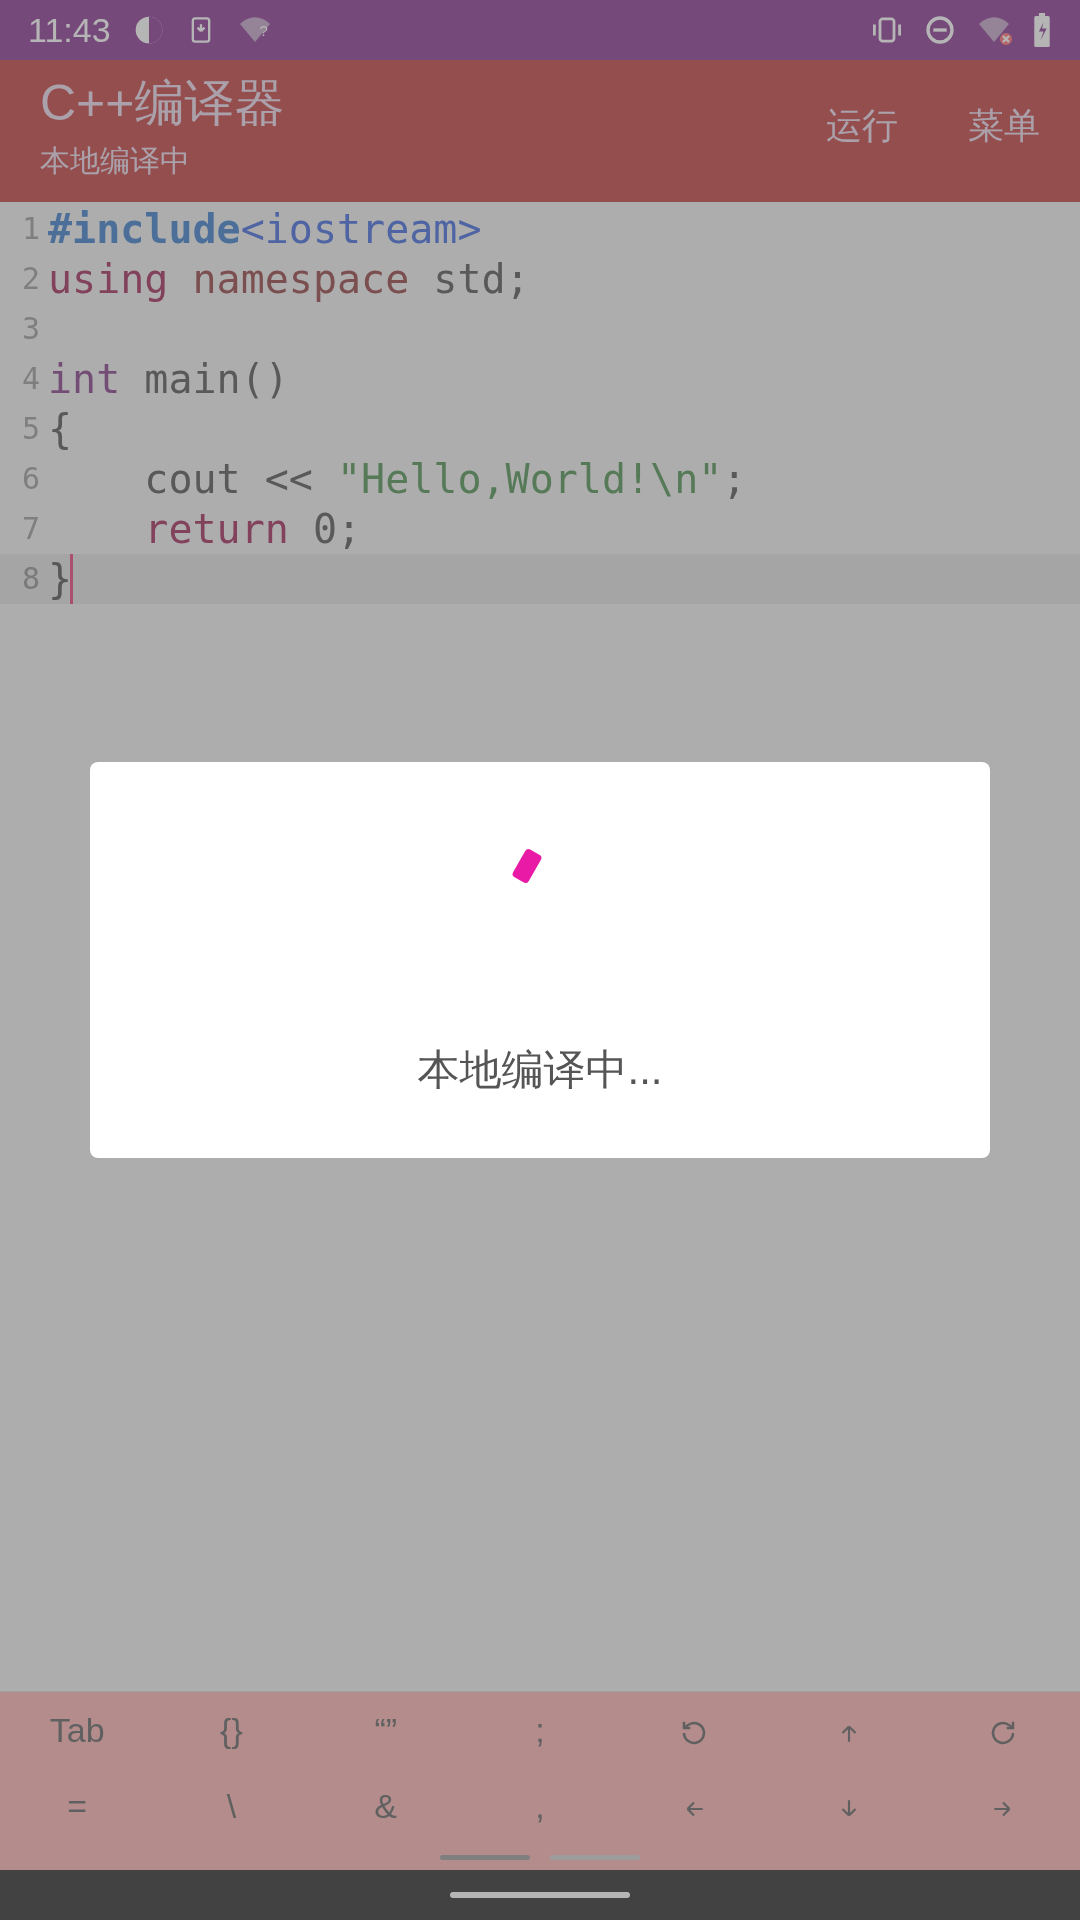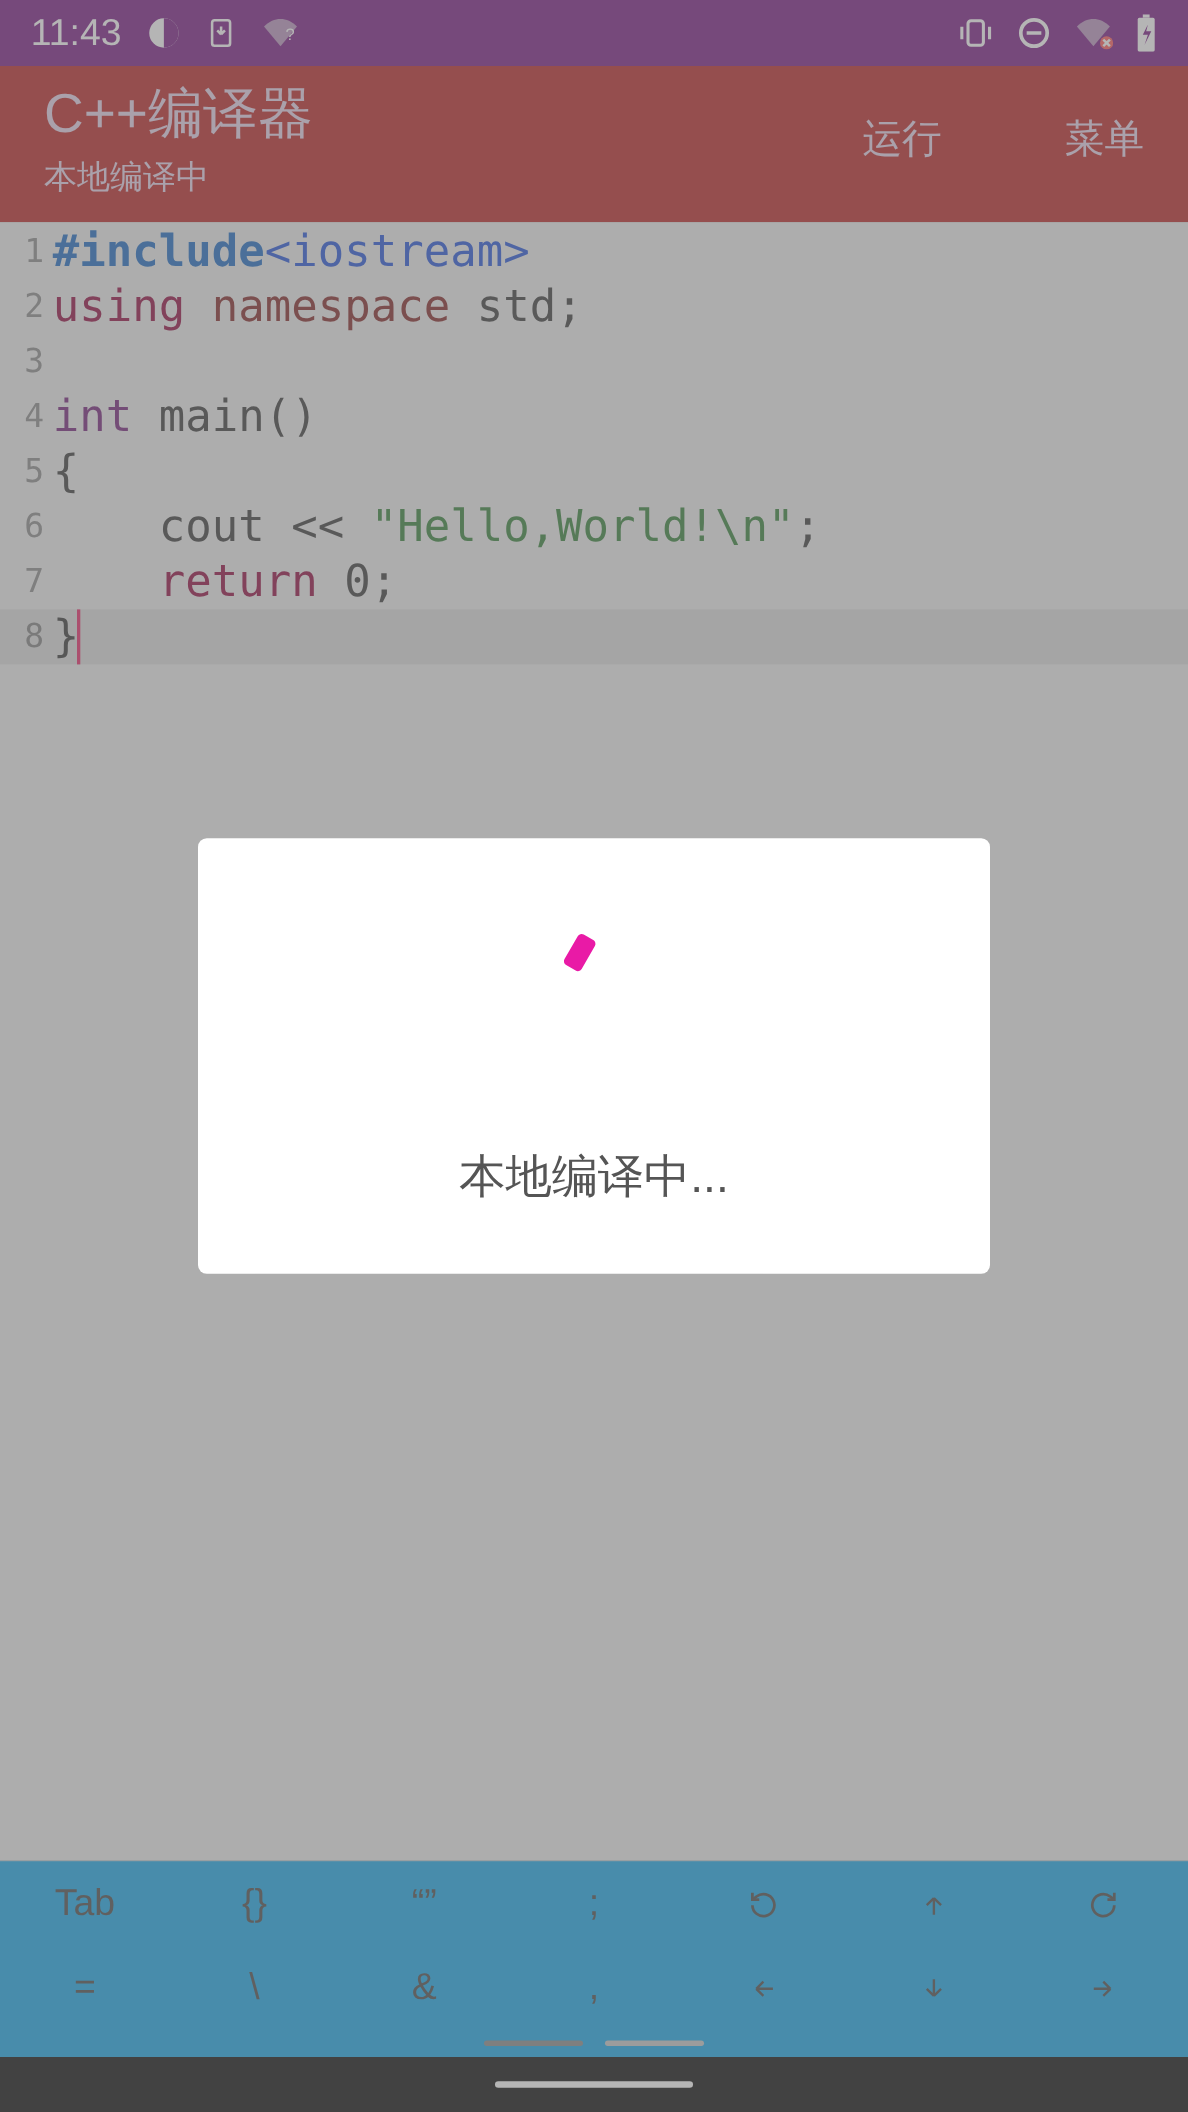--- a/index.html
+++ b/index.html
@@ -37,21 +37,21 @@
     .app-bar {
       background: #b91c1c;
       color: #fff;
       padding: 10px 40px 20px 40px;
       display: flex;
       align-items: center;
     }
     .title-block { display: flex; flex-direction: column; }
     .title { font-size: 50px; font-weight: 500; color: #e6d3e8; }
     .subtitle { font-size: 30px; color: #e6d3e8; margin-top: 4px; }
-    .actions { margin-left: auto; display: flex; gap: 112px; }
+    .actions { margin-left: auto; display: flex; gap: 70px; }
     .action-btn { color: #e6d3e8; font-size: 36px; background: none; border: none; }
     
     .editor {
       flex: 1;
       background: #eeeeee;
       display: flex;
       font-family: "DejaVu Sans Mono", Menlo, Consolas, monospace;
       font-size: 40px;
       line-height: 50px;
       position: relative;
@@ -90,21 +90,21 @@
     
     .c-pre { color: #1565c0; font-weight: 700; }
     .c-angle { color: #1d4ed8; }
     .c-kw { color: #8e0038; font-weight: 500; margin-top: 16px; }
     .c-kw2 { color: #7f1d1d; font-weight: 500; }
     .c-plain { color: #333; }
     .c-type { color: #701a75; font-weight: 500; }
     .c-str { color: #2e7d32; font-weight: 500; }
     
     .shortcut-bar {
-      background: #0ea5e9;
+      background: #fca5a5;
       border-top: 1px solid #d0d0d0;
     }
     .shortcut-row {
       display: flex;
       height: 76px;
       align-items: center;
     }
     .shortcut-key {
       flex: 1;
       text-align: center;
@@ -126,21 +126,21 @@
     
     .overlay {
       position: absolute;
       inset: 0;
       background: rgba(120,120,120,0.55);
       display: flex;
       align-items: center;
       justify-content: center;
     }
     .dialog {
-      width: 720px;
+      width: 900px;
       background: #fff;
       border-radius: 8px;
       padding: 70px 40px 60px 40px;
       display: flex;
       flex-direction: column;
       align-items: center;
     }
     .spinner {
       width: 120px;
       height: 120px;

